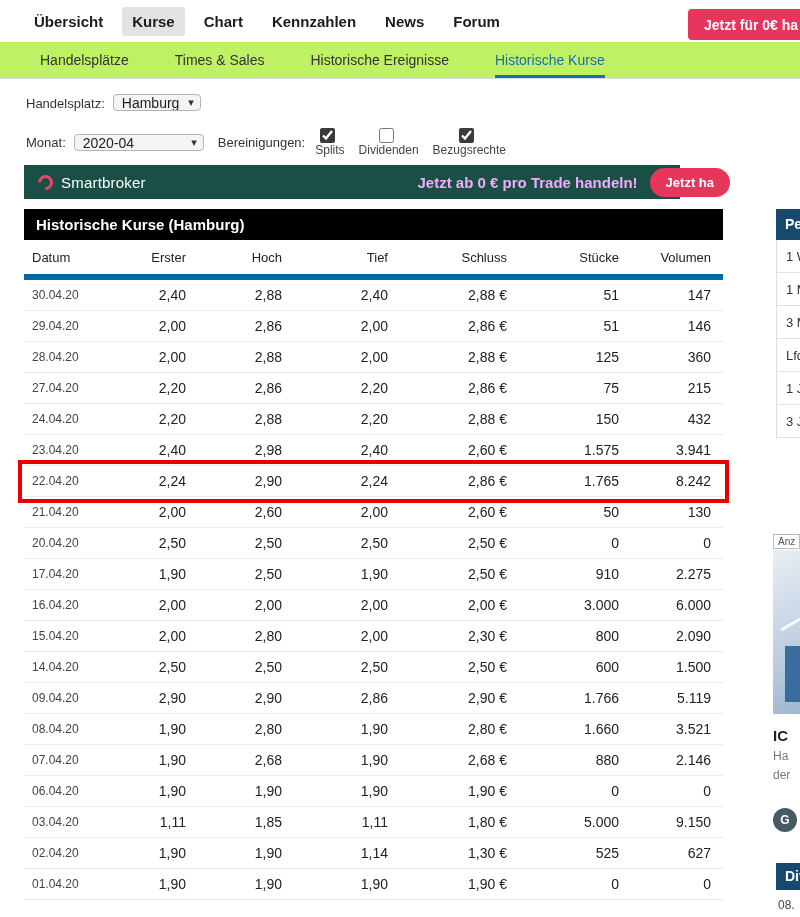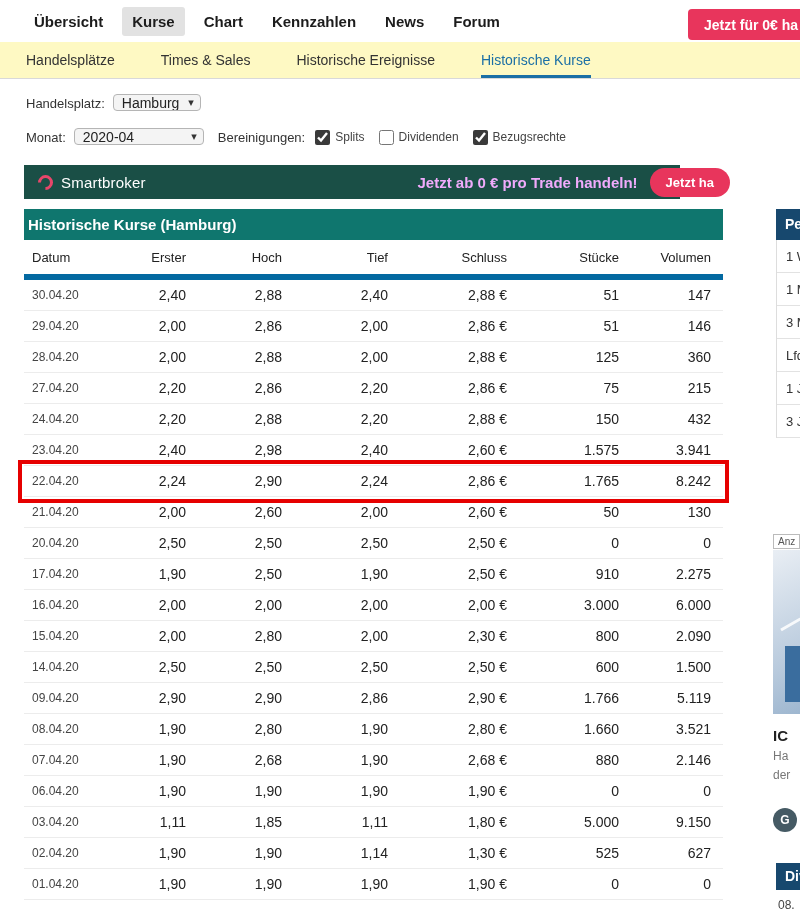--- a/index.html
+++ b/index.html
@@ -10,46 +10,46 @@
   }
 
   
   .topnav { position:absolute; top:0; left:0; width:800px; height:42px; background:#fff; display:flex; align-items:center; }
   .topnav-items { display:flex; align-items:center; gap:9px; padding-left:24px; }
   .tn { font-size:15px; font-weight:700; color:#1c1c1c; padding:6px 10px; border-radius:3px; cursor:pointer; text-decoration:none; white-space:nowrap; }
   .tn.active { background:#e2e2e2; }
   .cta-top { position:absolute; left:688px; top:9px; height:31px; background:#e8355c; color:#fff; font-weight:700; font-size:14px; border:none; border-radius:4px; padding:0 16px; white-space:nowrap; font-family:inherit; cursor:pointer; }
 
   
-  .subnav { position:absolute; top:42px; left:0; width:800px; height:37px; background:#fef9c3; border-bottom:1px solid #d9d9d9; display:flex; align-items:stretch; gap:46px; padding-left:26px; }
+  .subnav { position:absolute; top:42px; left:0; width:800px; height:37px; background:#bef264; border-bottom:1px solid #d9d9d9; display:flex; align-items:stretch; gap:46px; padding-left:40px; }
   .sn { font-size:14px; color:#333; display:flex; align-items:center; border-bottom:3px solid transparent; padding-top:3px; cursor:pointer; text-decoration:none; white-space:nowrap; }
   .sn.active { color:#1b6fa5; border-bottom-color:#1b6fa5; }
 
   
   .filter-row1 { position:absolute; top:94px; left:26px; display:flex; align-items:center; }
   .filter-row2 { position:absolute; top:128px; left:26px; display:flex; align-items:center; }
   .flabel { font-size:13px; color:#333; margin-right:8px; white-space:nowrap; }
   .selwrap { position:relative; display:inline-block; }
   .selwrap::after { content:"▾"; position:absolute; right:7px; top:50%; transform:translateY(-52%); font-size:11px; color:#333; pointer-events:none; }
   select.sel { -webkit-appearance:none; appearance:none; height:17px; border:1px solid #b5b5b5; border-radius:4px; background:#f4f4f4; font-family:inherit; font-size:14px; color:#222; padding:0 20px 0 8px; cursor:pointer; }
   .sel-monat { width:130px; }
   .bere-label { font-size:13px; color:#333; margin:0 10px 0 14px; white-space:nowrap; }
-  .chk { display:flex; align-items:center; margin-right:14px; font-size:12px; color:#444; cursor:pointer; white-space:nowrap; }
+  .chk { display:flex; align-items:center; margin-right:14px; font-size:12px; color:#444; cursor:pointer; white-space:nowrap;flex-direction:column; }
   .chk input { width:15px; height:15px; accent-color:#3a3a3a; margin:0 5px 0 0; cursor:pointer; }
 
   
   .banner { position:absolute; top:165px; left:24px; width:656px; height:34px; background:#1a4f46; display:flex; align-items:center; padding-left:14px; }
   .sb-logo { width:15px; height:15px; border-radius:50%; border:3px solid #e8466a; border-left-color:transparent; transform:rotate(-45deg); flex:0 0 auto; }
   .sb-brand { color:#fff; font-size:15px; font-weight:500; margin-left:8px; letter-spacing:.2px; }
   .banner-msg { margin-left:auto; color:#f0abfc; font-weight:700; font-size:15px; white-space:nowrap; }
   .banner-cta { margin-left:12px; margin-right:-50px; background:#e8355c; border:none; border-radius:15px; color:#fff; font-weight:700; font-size:13px; padding:7px 16px; white-space:nowrap; font-family:inherit; cursor:pointer; }
 
   
   .kurse { position:absolute; top:209px; left:24px; width:699px; }
-  .panel-head { height:31px; background:#0f766e; color:#fff; font-weight:700; font-size:15px; line-height:31px; padding-left:4px; }
+  .panel-head { height:31px; background:#000000; color:#fff; font-weight:700; font-size:15px; line-height:31px; padding-left:12px; }
   table.kt { width:100%; border-collapse:collapse; table-layout:fixed; }
   table.kt thead th { font-size:13px; font-weight:400; color:#222; text-align:right; padding:10px 12px 9px 0; border-bottom:6px solid #0369a1; }
   table.kt thead th.h-datum { text-align:left; padding-left:8px; }
   table.kt tbody td { font-size:14px; color:#222; text-align:right; padding:7px 12px 7px 0; border-bottom:1px solid #ececec; white-space:nowrap; }
   table.kt tbody td.td-datum { font-size:12px; color:#444; text-align:left; padding-left:8px; }
   .trend-up { color:#2e9e41; }
   .trend-down { color:#d22950; }
   .trend-flat { color:#222; }
   tr.hl { outline:4px solid #e60000; outline-offset:2px; }
 

